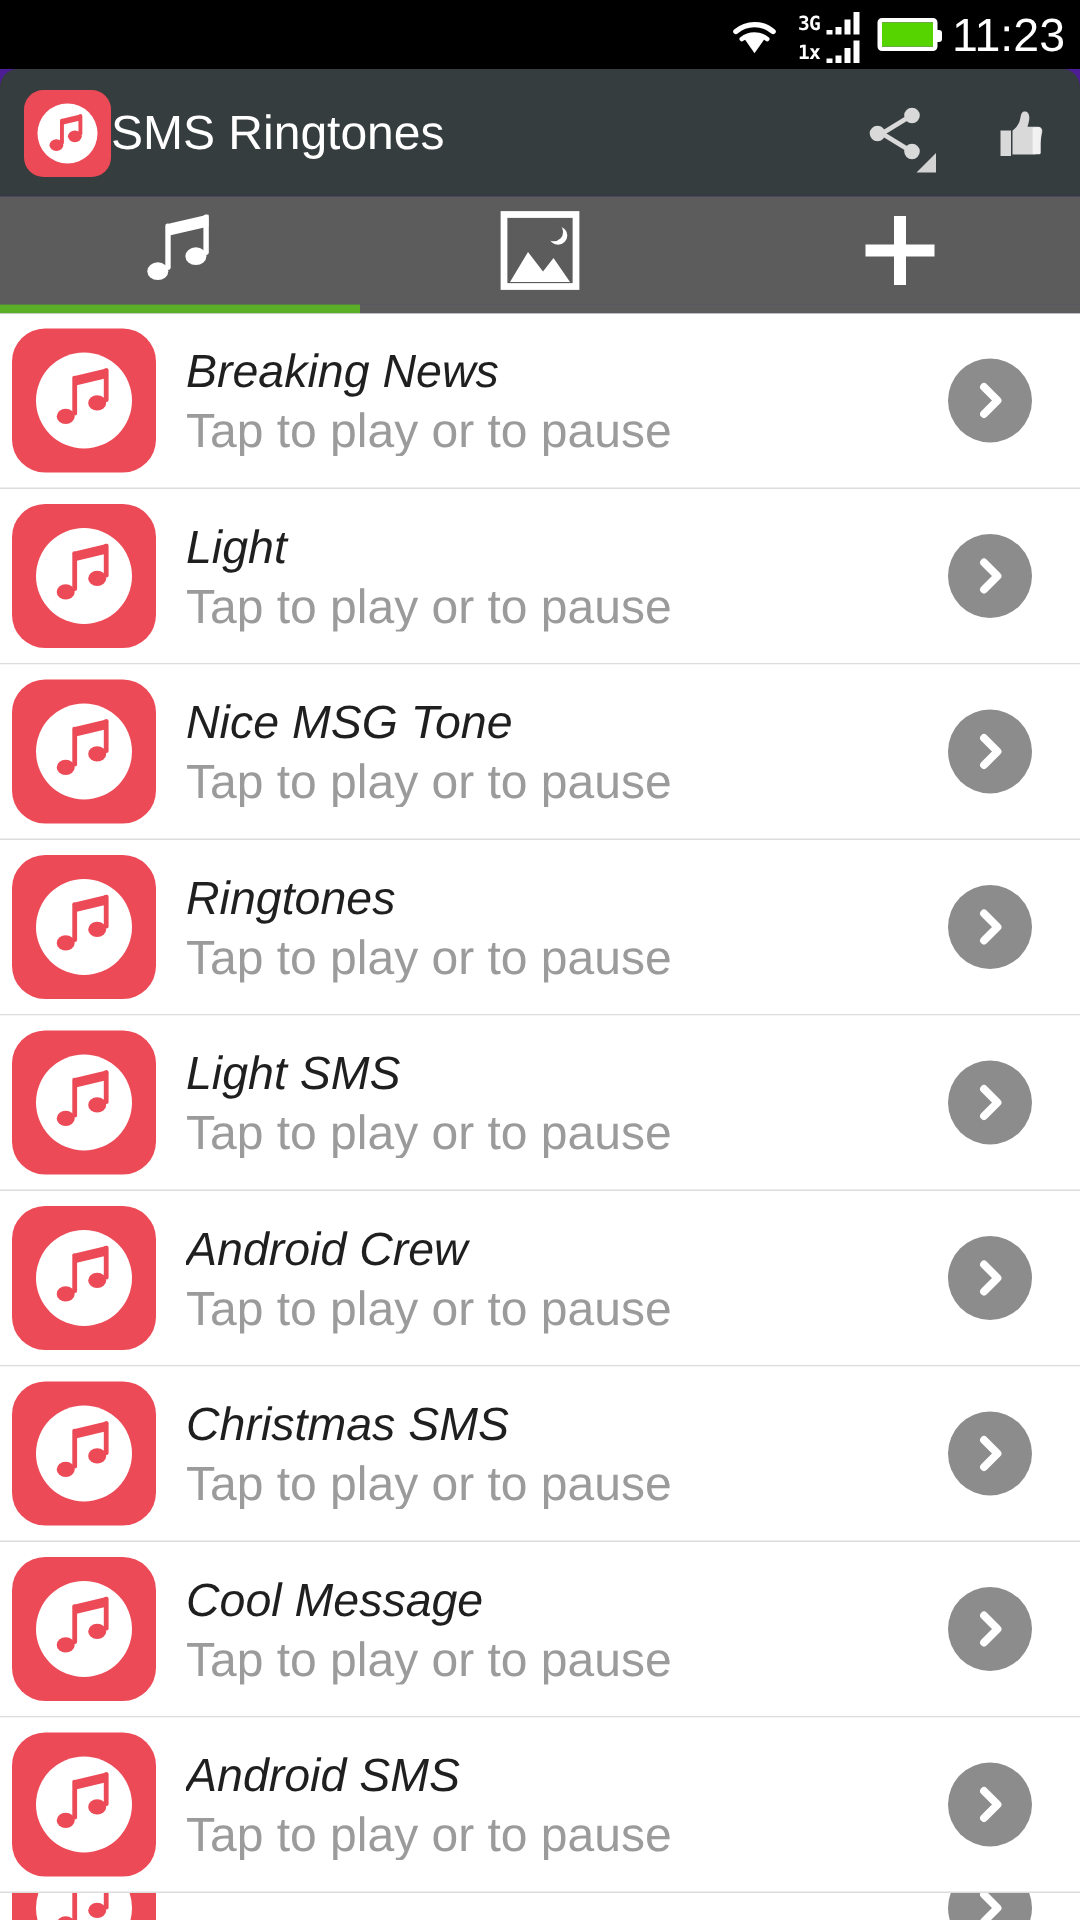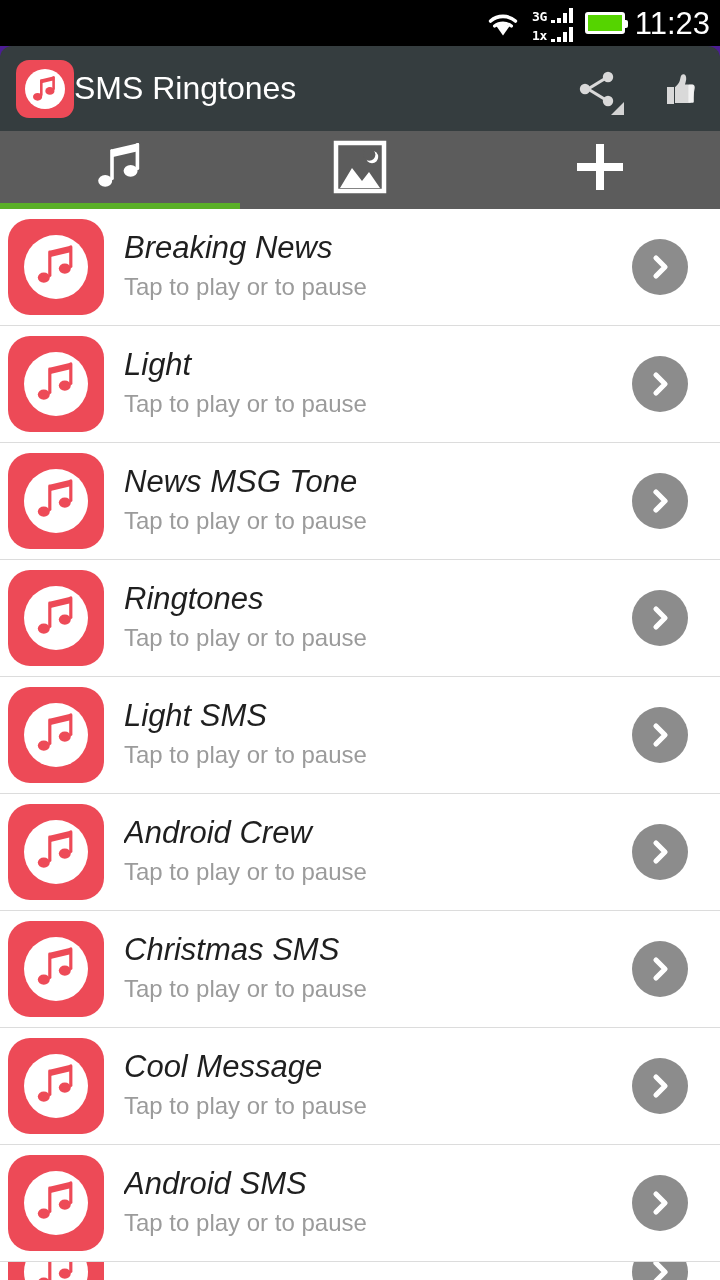--- a/index.html
+++ b/index.html
@@ -135,21 +135,21 @@
   }
   .row-text {
     margin-left:20px; flex:1 1 auto; min-width:0;
     display:flex; flex-direction:column; justify-content:center;
   }
   .row-title {
     font-size:31px; color:#1f1f1f; line-height:36px;
     white-space:nowrap; overflow:hidden;font-style:italic;
   }
   .row-sub {
-    font-size:24px; color:#9b9b9b; line-height:34px; margin-top:4px;
+    font-size:32px; color:#9b9b9b; line-height:34px; margin-top:4px;
     white-space:nowrap; overflow:hidden;
   }
   .row-chevron {
     width:56px; height:56px; border-radius:50%;
     background:#8c8c8c; margin-right:32px;
     display:flex; align-items:center; justify-content:center;
     flex:0 0 auto;
   }
   .row-partial {
     height:20px; overflow:hidden;
@@ -330,21 +330,21 @@
         <g fill="#ed4a57">
           <path d="M31.5 20.5 L52.5 15.5 L52.5 22.0 L31.5 27.0 Z"></path>
           <rect x="29.2" y="20.5" width="3.2" height="26.5" rx="1.4"></rect>
           <rect x="50.2" y="15.5" width="3.2" height="22.5" rx="1.4"></rect>
           <ellipse cx="24.8" cy="47.6" rx="6.0" ry="5.1"></ellipse>
           <ellipse cx="45.8" cy="38.6" rx="6.0" ry="5.1"></ellipse>
         </g>
       </svg>
     </span>
     <span class="row-text">
-      <span class="row-title">News MSG Tone</span>
+      <span class="row-title">Nice MSG Tone</span>
       <span class="row-sub">Tap to play or to pause</span>
     </span>
     <span class="row-chevron">
       <svg width="30" height="30" viewBox="0 0 30 30">
         <path d="M11 6 L20 15 L11 24" fill="none" stroke="#fff" stroke-width="5.2" stroke-linecap="round" stroke-linejoin="round"></path>
       </svg>
     </span>
   </div>
       <div class="row">
     <span class="row-icon">

